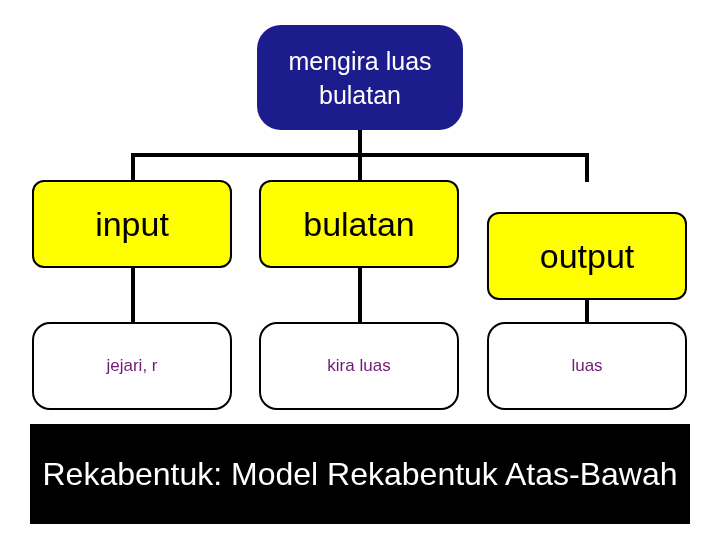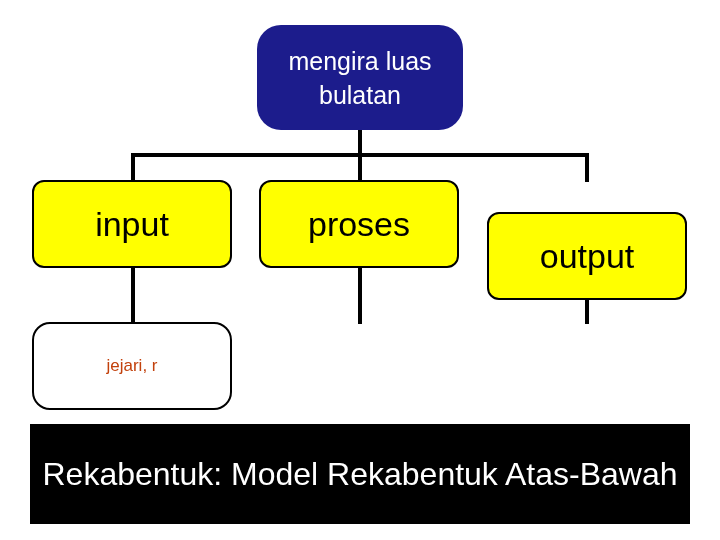--- a/index.html
+++ b/index.html
@@ -77,21 +77,21 @@
     width: 200px;
     height: 88px;
     background: #ffffff;
     border: 2px solid #000000;
     border-radius: 18px;
     display: flex;
     align-items: center;
     justify-content: center;
     text-align: center;
     font-size: 17px;
-    color: #c2410c;
+    color: #701a75;
     box-sizing: border-box;
   }
   .l2-1 { left: 32px; }
   .l2-2 { left: 259px; }
   .l2-3 { left: 487px; }
 
   
   .caption-bar {
     position: absolute;
     left: 30px;
@@ -126,27 +126,33 @@
   <div class="connector" style="left:585px; top:266px; width:4px; height:58px;"></div>
 
   <div class="root-box">
     <span>mengira luas bulatan</span>
   </div>
 
   <div class="l1-box l1-1">
     <span>input</span>
   </div>
   <div class="l1-box l1-2">
-    <span>proses</span>
+    <span>bulatan</span>
   </div>
   <div class="l1-box l1-3">
     <span>output</span>
   </div>
 
   <div class="l2-box l2-1">
     <span>jejari, r</span>
+  </div>
+  <div class="l2-box l2-2">
+    <span>kira luas</span>
+  </div>
+  <div class="l2-box l2-3">
+    <span>luas</span>
   </div>
 
   <div class="caption-bar">
     <span>Rekabentuk: Model Rekabentuk Atas-Bawah</span>
   </div>
 
 </div>
 
 </body></html>

